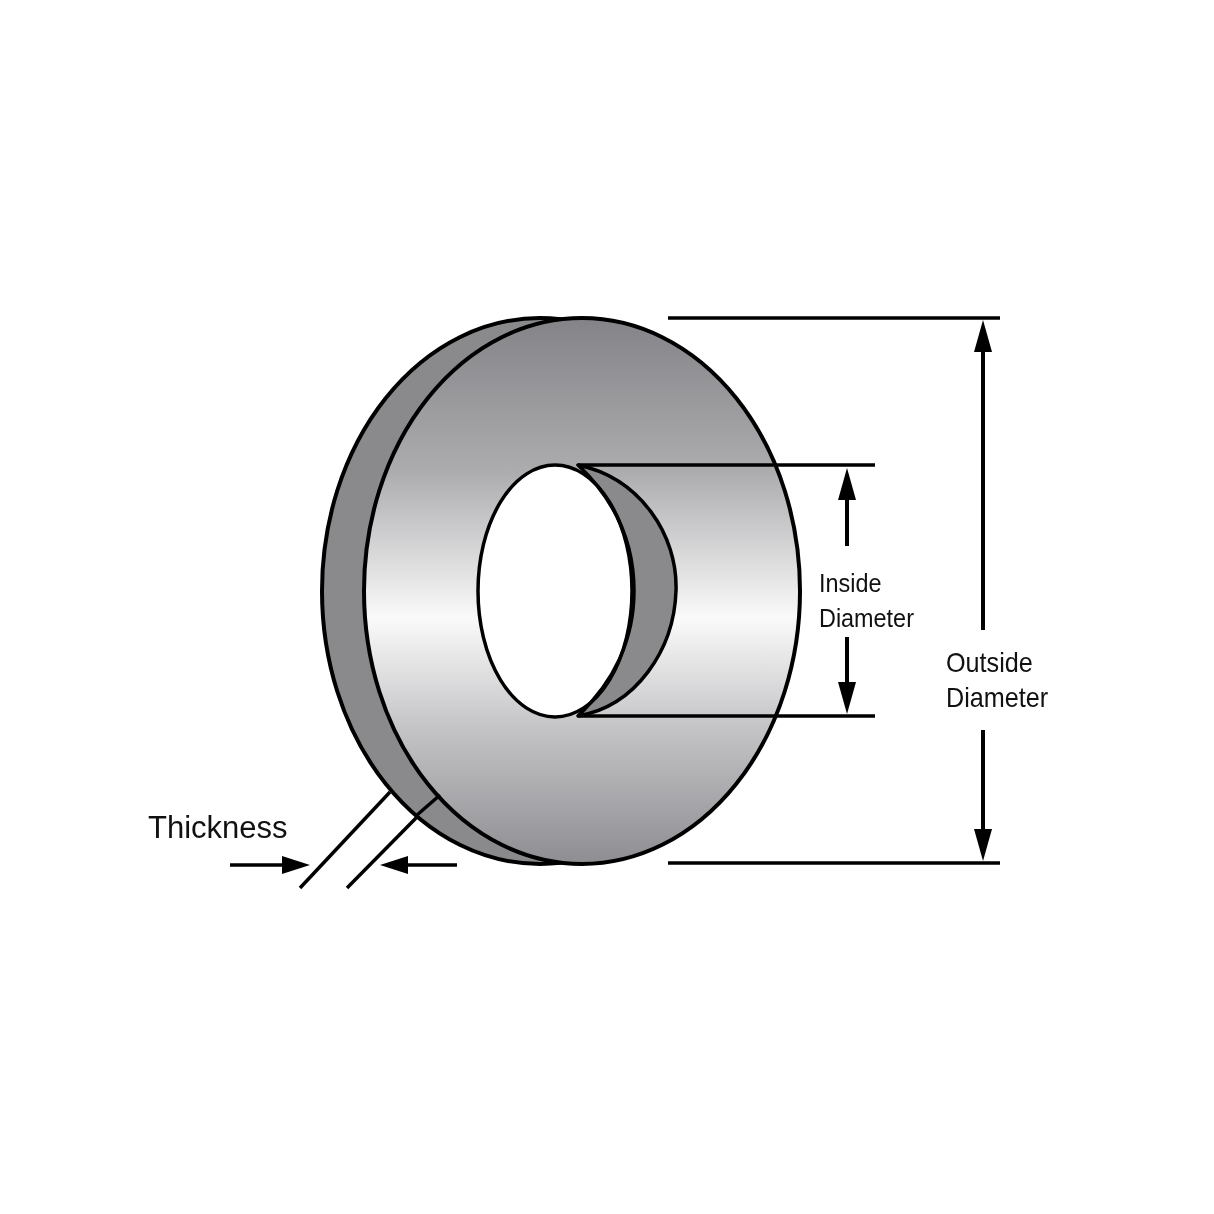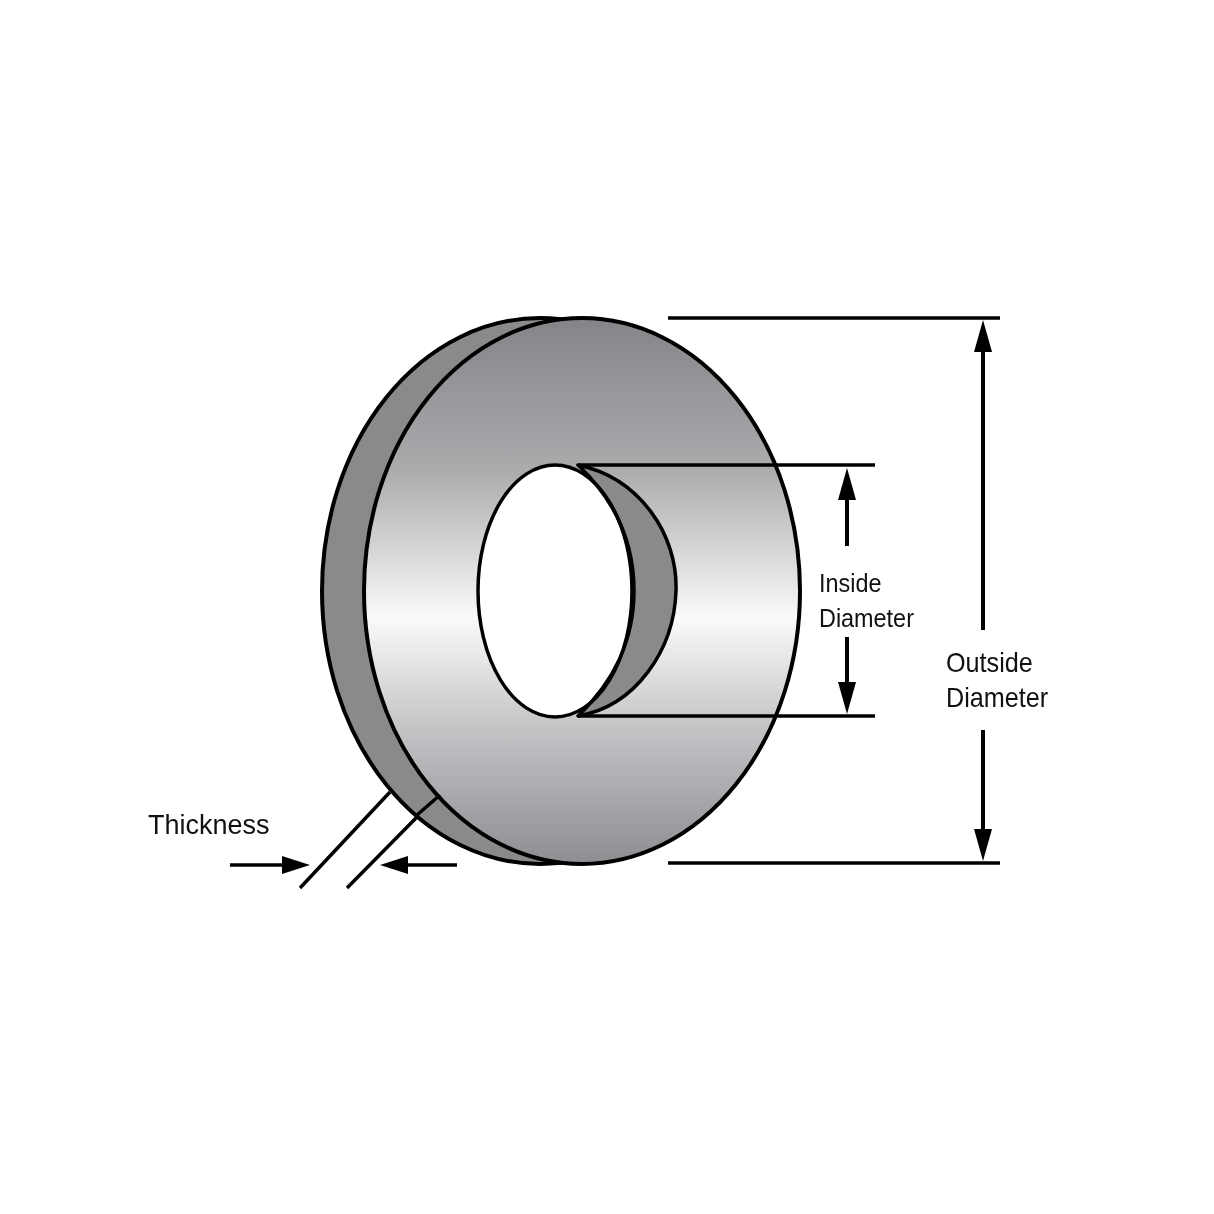--- a/index.html
+++ b/index.html
@@ -24,21 +24,21 @@
     .label {
       position: absolute;
       color: #111111;
       font-family: "Liberation Sans", sans-serif;
       line-height: 1.0;
       white-space: nowrap;
     }
     .label-thickness {
       left: 148px;
       top: 812px;
-      font-size: 27px;
+      font-size: 31px;
       letter-spacing: 0px;
     }
     .label-id {
       left: 819px;
       top: 566px;
       font-size: 26px;
       line-height: 35px;
       transform: scaleX(0.9);
       transform-origin: left top;
     }

